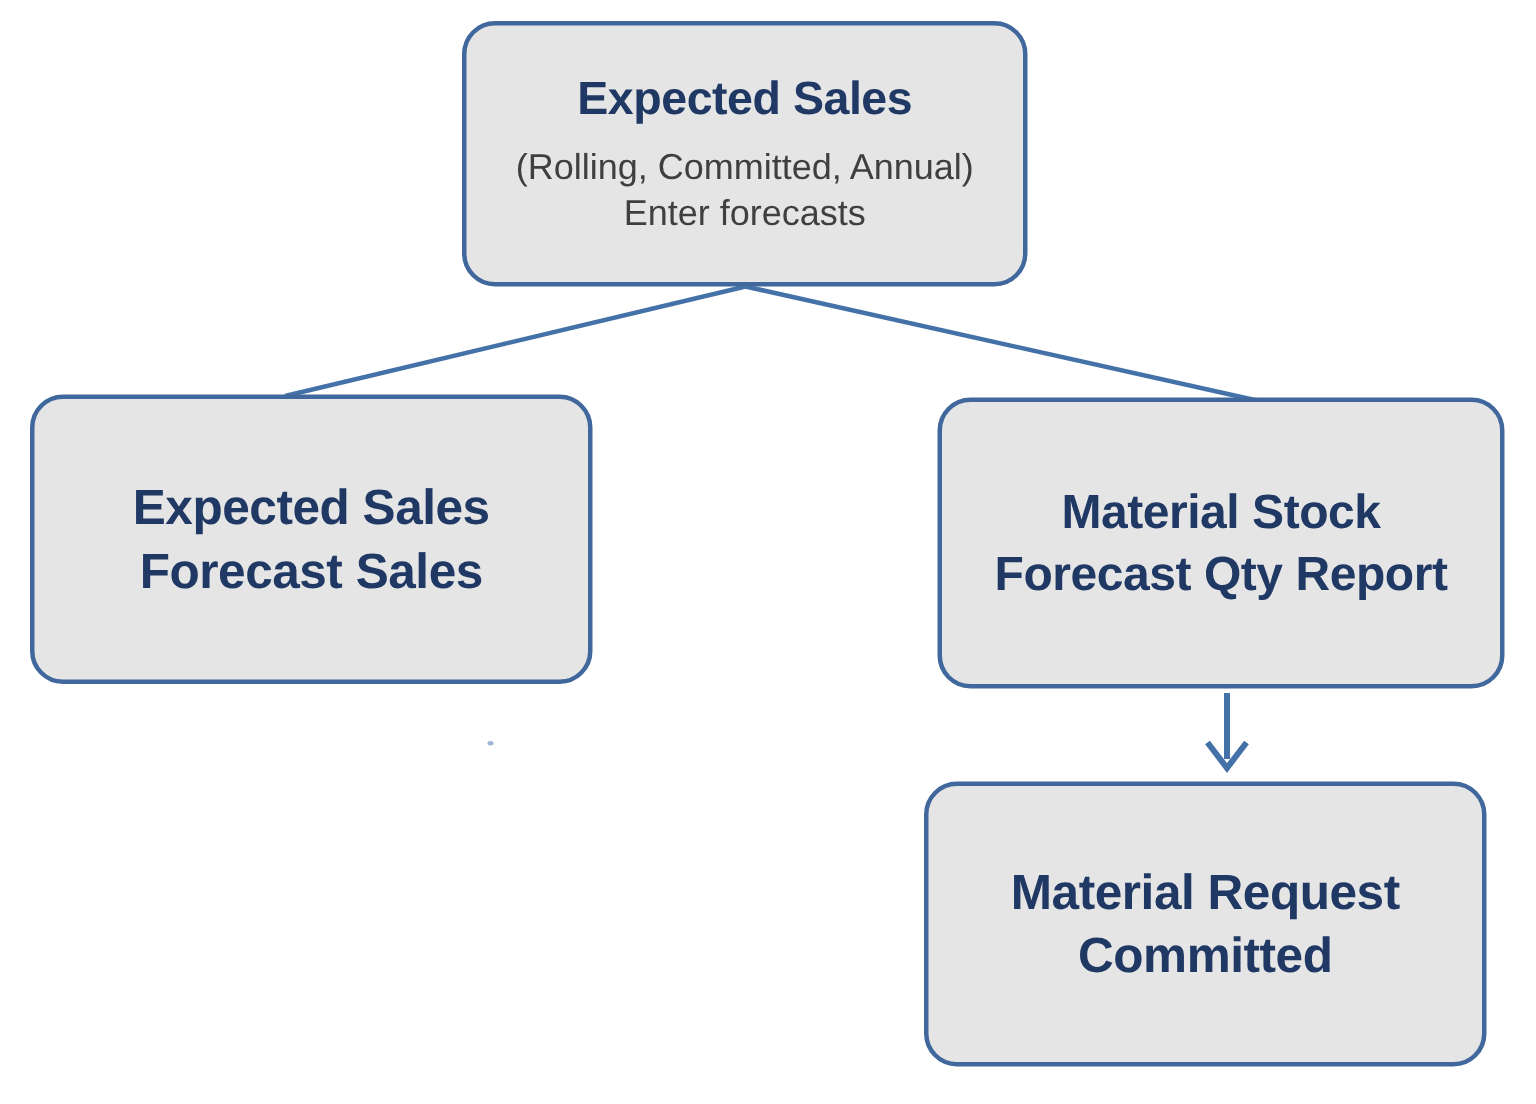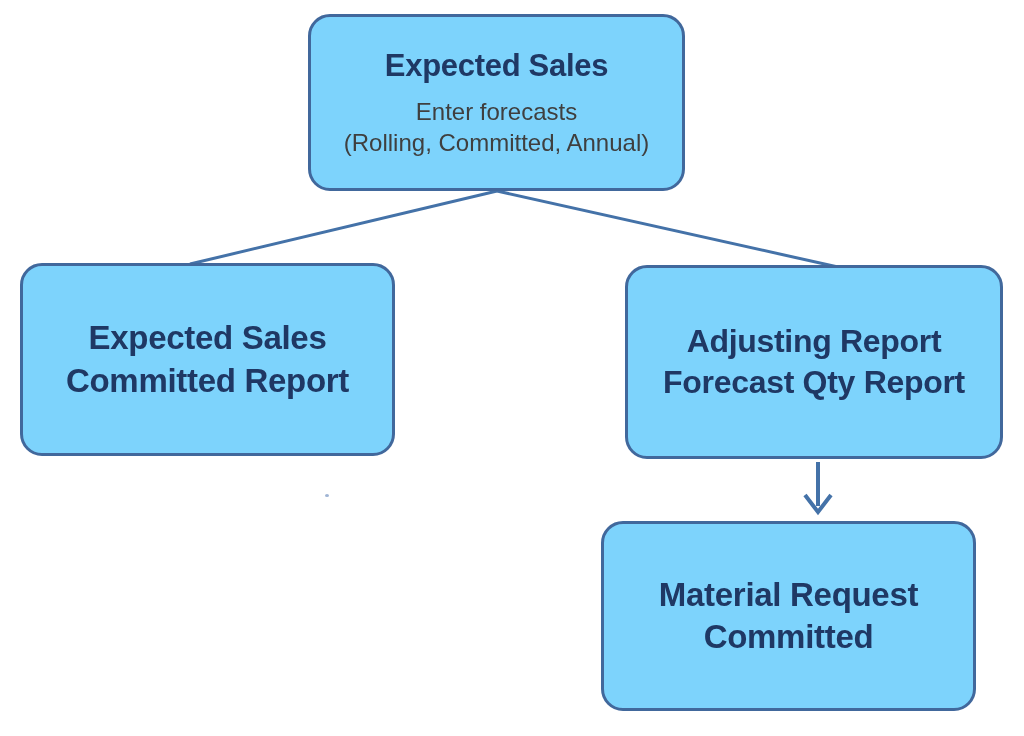--- a/index.html
+++ b/index.html
@@ -22,21 +22,21 @@
   }
   .connectors {
     position: absolute;
     left: 0;
     top: 0;
     pointer-events: none;
   }
   .node {
     position: absolute;
     box-sizing: border-box;
-    background: #7dd3fc;
+    background: #e5e5e5;
     border: 3px solid #41689C;
     border-radius: 22px;
     display: flex;
     flex-direction: column;
     align-items: center;
     justify-content: center;
     text-align: center;
   }
   .node-heading {
     color: #1F3864;
@@ -75,34 +75,34 @@
 
   <svg class="connectors" width="1024" height="736" viewBox="0 0 1024 736">
     <line x1="497" y1="191" x2="190" y2="264" stroke="#4472A8" stroke-width="3"></line>
     <line x1="497" y1="191" x2="838" y2="267" stroke="#4472A8" stroke-width="3"></line>
     <line x1="818" y1="462" x2="818" y2="506" stroke="#4472A8" stroke-width="4"></line>
     <polyline points="805,495 818,512 831,495" fill="none" stroke="#4472A8" stroke-width="4"></polyline>
   </svg>
 
   <div class="node node-root" style="left:308px; top:14px; width:377px; height:177px;">
     <div class="node-heading">Expected Sales</div>
+    <div class="node-subtitle">(Rolling, Committed, Annual)</div>
     <div class="node-subtitle">Enter forecasts</div>
-    <div class="node-subtitle">(Rolling, Committed, Annual)</div>
   </div>
 
   <div class="node" style="left:20px; top:263px; width:375px; height:193px;">
     <div class="node-heading">Expected Sales</div>
-    <div class="node-heading">Committed Report</div>
+    <div class="node-heading">Forecast Sales</div>
   </div>
 
   <div class="node node-right" style="left:625px; top:265px; width:378px; height:194px;">
-    <div class="node-heading">Adjusting Report</div>
+    <div class="node-heading">Material Stock</div>
     <div class="node-heading">Forecast Qty Report</div>
   </div>
 
-  <div class="node" style="left:601px; top:521px; width:375px; height:190px;align-items:center;">
+  <div class="node" style="left:616px; top:521px; width:375px; height:190px;align-items:center;">
     <div class="node-heading">Material Request</div>
     <div class="node-heading">Committed</div>
   </div>
 
   <div class="stray-mark"></div>
 
 </div>
 
 </body></html>

